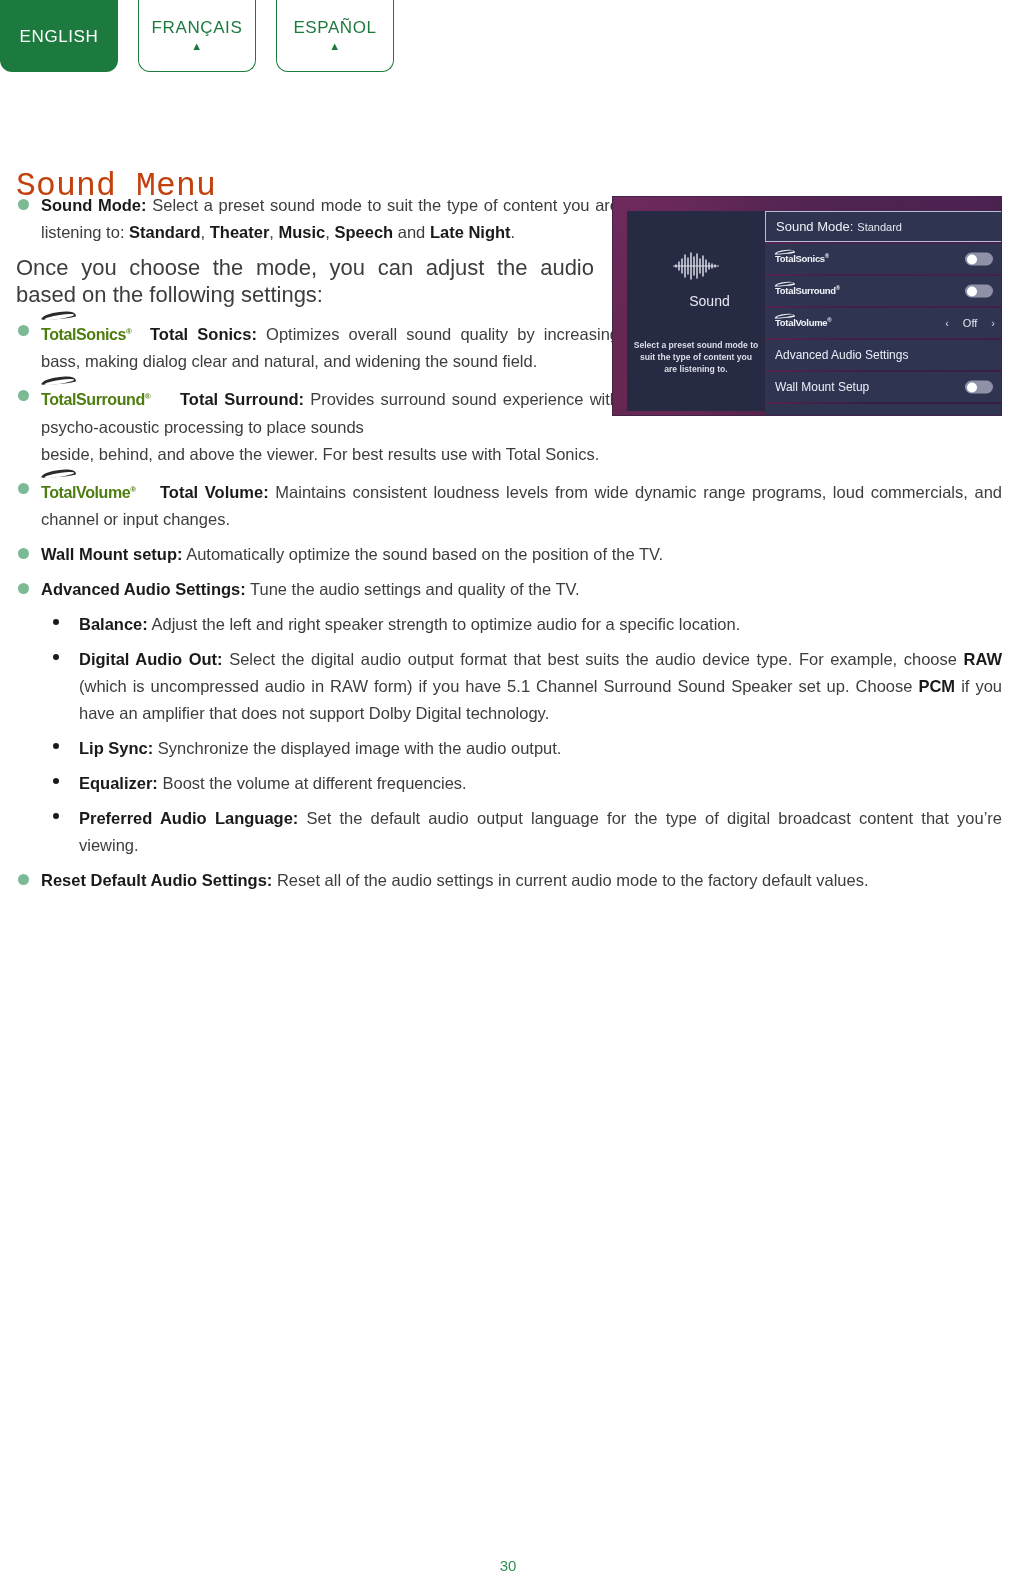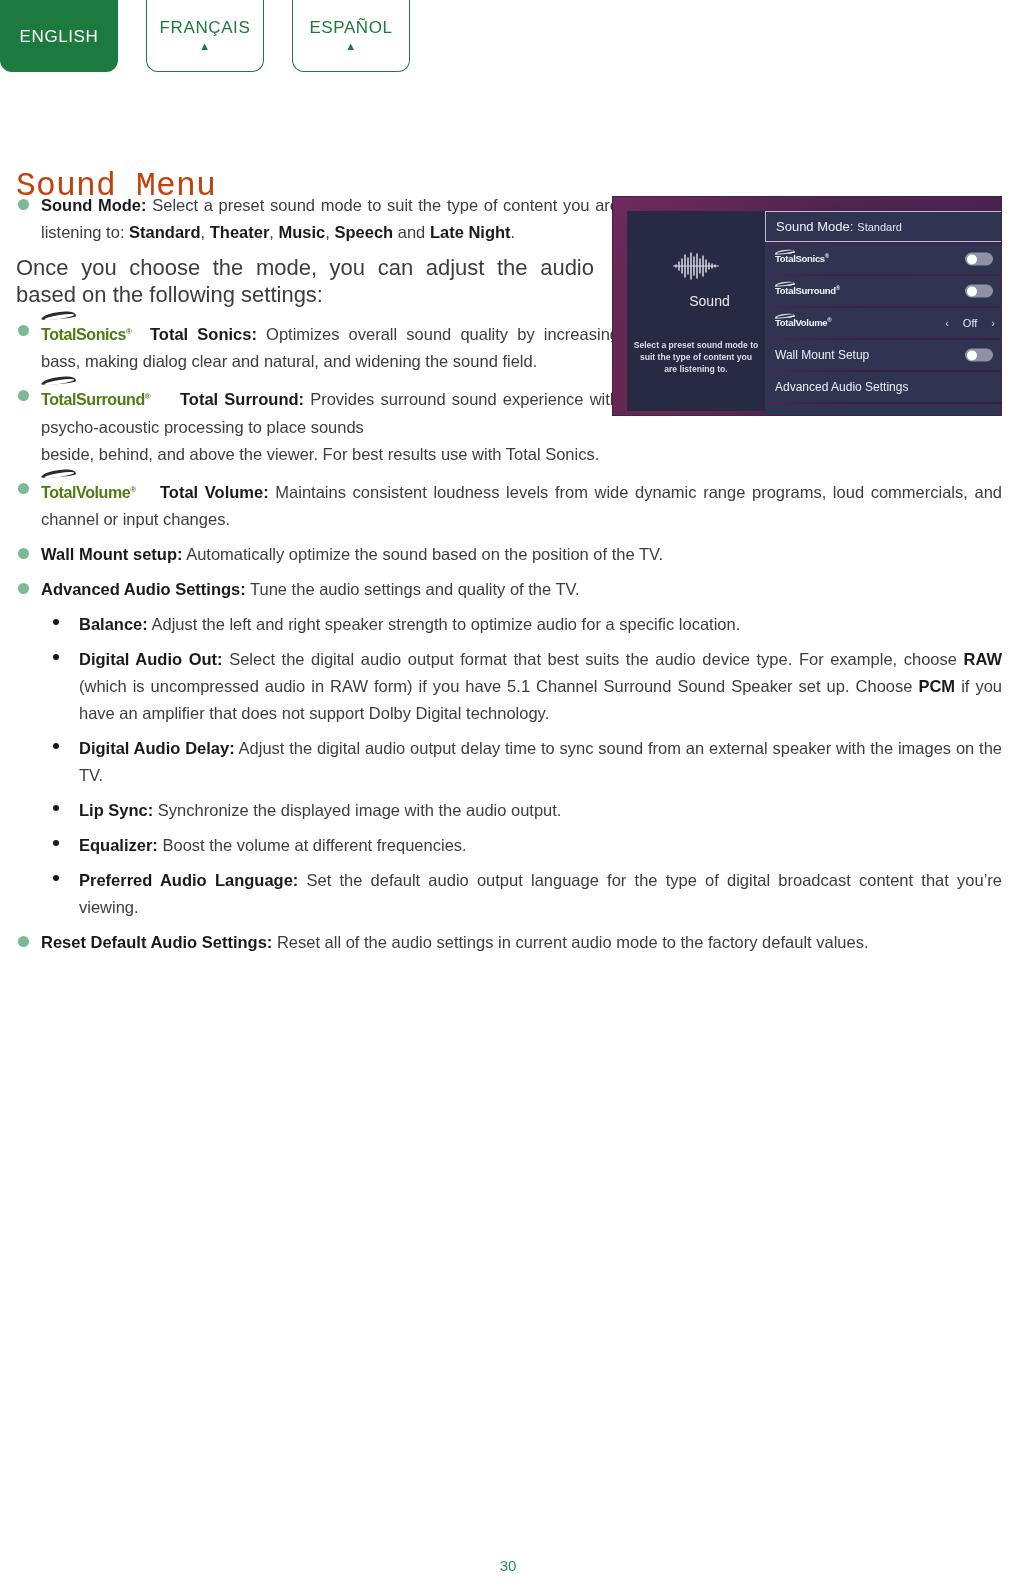--- a/index.html
+++ b/index.html
@@ -14,21 +14,21 @@
     font-family: "Liberation Sans", sans-serif;
     color: #3a3a3a;
     overflow: hidden;
   }
 
   
   #lang-tabs {
     position: absolute;
     top: 0; left: 0;
     display: flex;
-    gap: 28px;
+    gap: 20px;
     height: 72px;
     text-align: right;
   }
   .lang-tab {
     width: 118px;
     height: 72px;
     border-radius: 0 0 12px 12px;
     display: flex;
     flex-direction: column;
     align-items: center;
@@ -367,24 +367,20 @@
     <span class="sqdot"></span>
     <p class="txt noj"><b>Balance:</b><span> Adjust the left and right speaker strength to optimize audio for a specific location.</span></p>
   </div>
 
 
   <div class="sub-row">
     <span class="sqdot"></span>
     <p class="txt"><b>Digital Audio Out:</b><span> Select the digital audio output format that best suits the audio device type. For example, choose </span><b>RAW</b><span> (which is uncompressed audio in RAW form) if you have 5.1 Channel Surround Sound Speaker set up. Choose </span><b>PCM</b><span> if you have an amplifier that does not support Dolby Digital technology.</span></p>
   </div>
 
-  <div class="sub-row">
-    <span class="sqdot"></span>
-    <p class="txt"><b>Digital Audio Delay:</b><span> Adjust the digital audio output delay time to sync sound from an external speaker with the images on the TV.</span></p>
-  </div>
 
   <div class="sub-row">
     <span class="sqdot"></span>
     <p class="txt noj"><b>Lip Sync:</b><span> Synchronize the displayed image with the audio output.</span></p>
   </div>
 
   <div class="sub-row">
     <span class="sqdot"></span>
     <p class="txt noj"><b>Equalizer:</b><span> Boost the volume at different frequencies.</span></p>
   </div>
@@ -454,30 +450,30 @@
     <div class="tv-row">
       <span class="tv-wordmark"><span class="sw"></span><span>Total</span><span>Volume</span><span class="reg">®</span></span>
       <span class="stepper">
         <span class="chev">‹</span>
         <span class="val">Off</span>
         <span class="chev">›</span>
       </span>
     </div>
 
     <div class="tv-row">
+      <span class="row-text">Advanced Audio Settings</span>
+    </div>
+
+    <div class="tv-row">
       <span class="row-text">Wall Mount Setup</span>
       <span class="toggle">
           <span class="knob"></span>
         </span>
     </div>
 
     <div class="tv-row">
-      <span class="row-text">Advanced Audio Settings</span>
-    </div>
-
-    <div class="tv-row">
       <span class="row-text small">Reset Default Audio Settings</span>
     </div>
 
   </div>
 </div>
 
 <div id="page-number">30</div>
 
 </body></html>

